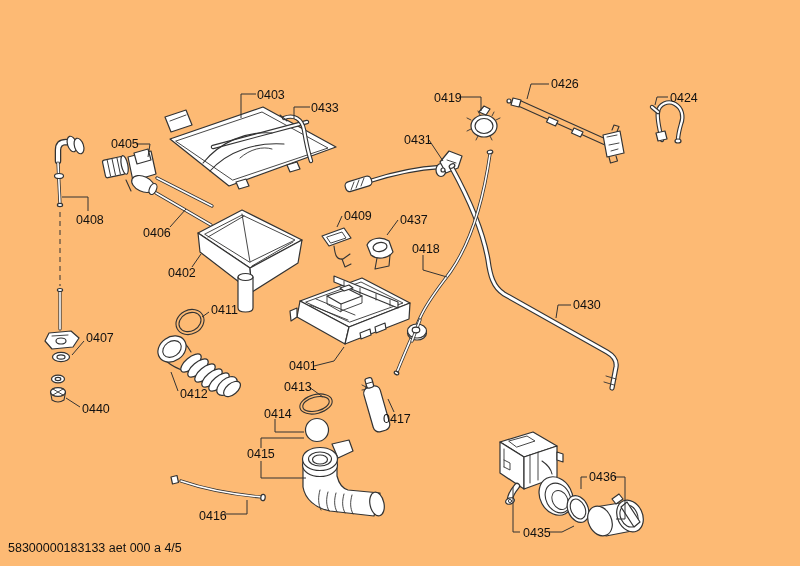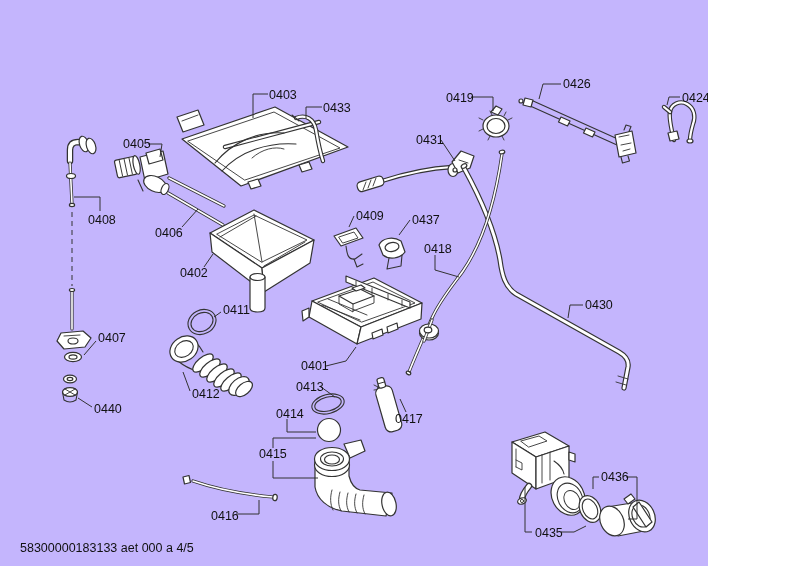--- a/index.html
+++ b/index.html
@@ -1,17 +1,17 @@
 <!DOCTYPE html>
 <html><head>
 <meta charset="utf-8">
 <style>
   html,body{margin:0;padding:0;background:#fff;}
-  .page{position:relative;width:696px;height:566px;background:#c4b5fd;overflow:hidden;
-        font-family:"Liberation Sans",sans-serif;padding-left:12px;}
+  .page{position:relative;width:800px;height:566px;background:#fdba74;overflow:hidden;
+        font-family:"Liberation Sans",sans-serif;}
   svg{display:block;}
   .outline{fill:#fff;stroke:#333;stroke-width:1.2;stroke-linejoin:round;}
   .line{fill:none;stroke:#333;stroke-width:1.1;stroke-linecap:round;stroke-linejoin:round;}
   .thin{stroke-width:0.9;}
   .ldr{fill:none;stroke:#333;stroke-width:1;}
   .dash{fill:none;stroke:#333;stroke-width:1;stroke-dasharray:5 4;}
   .lbl{font:12.5px "Liberation Sans",sans-serif;fill:#111;}
   .tube-o{fill:none;stroke:#333;stroke-width:4.4;stroke-linecap:round;}
   .tube-i{fill:none;stroke:#fff;stroke-width:2.2;stroke-linecap:round;}
   .rod-o{fill:none;stroke:#333;stroke-width:3.2;stroke-linecap:round;}

